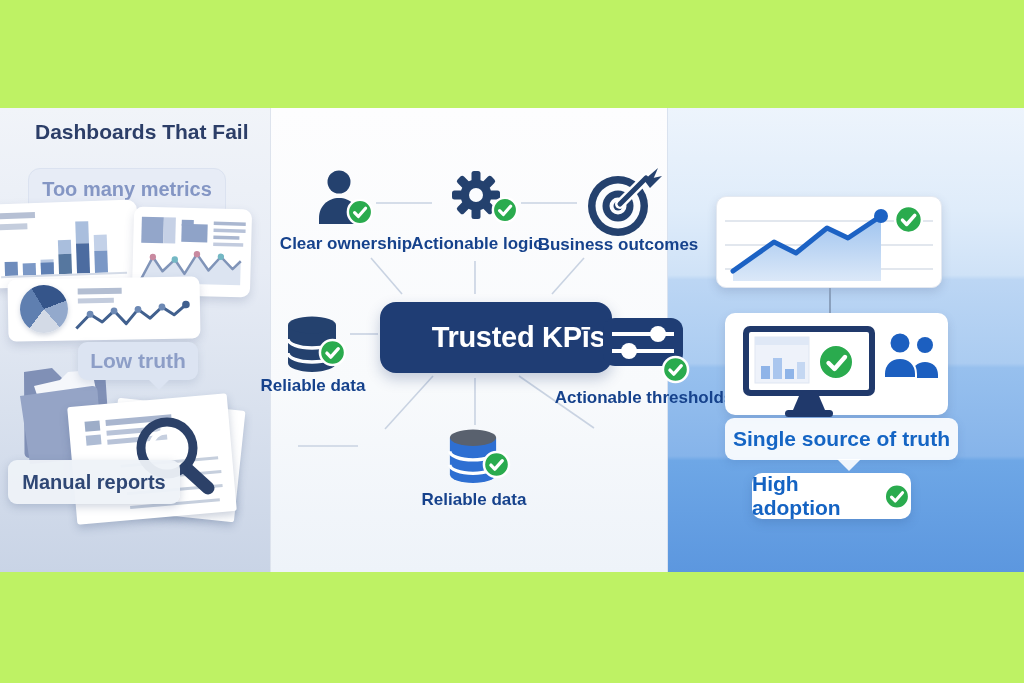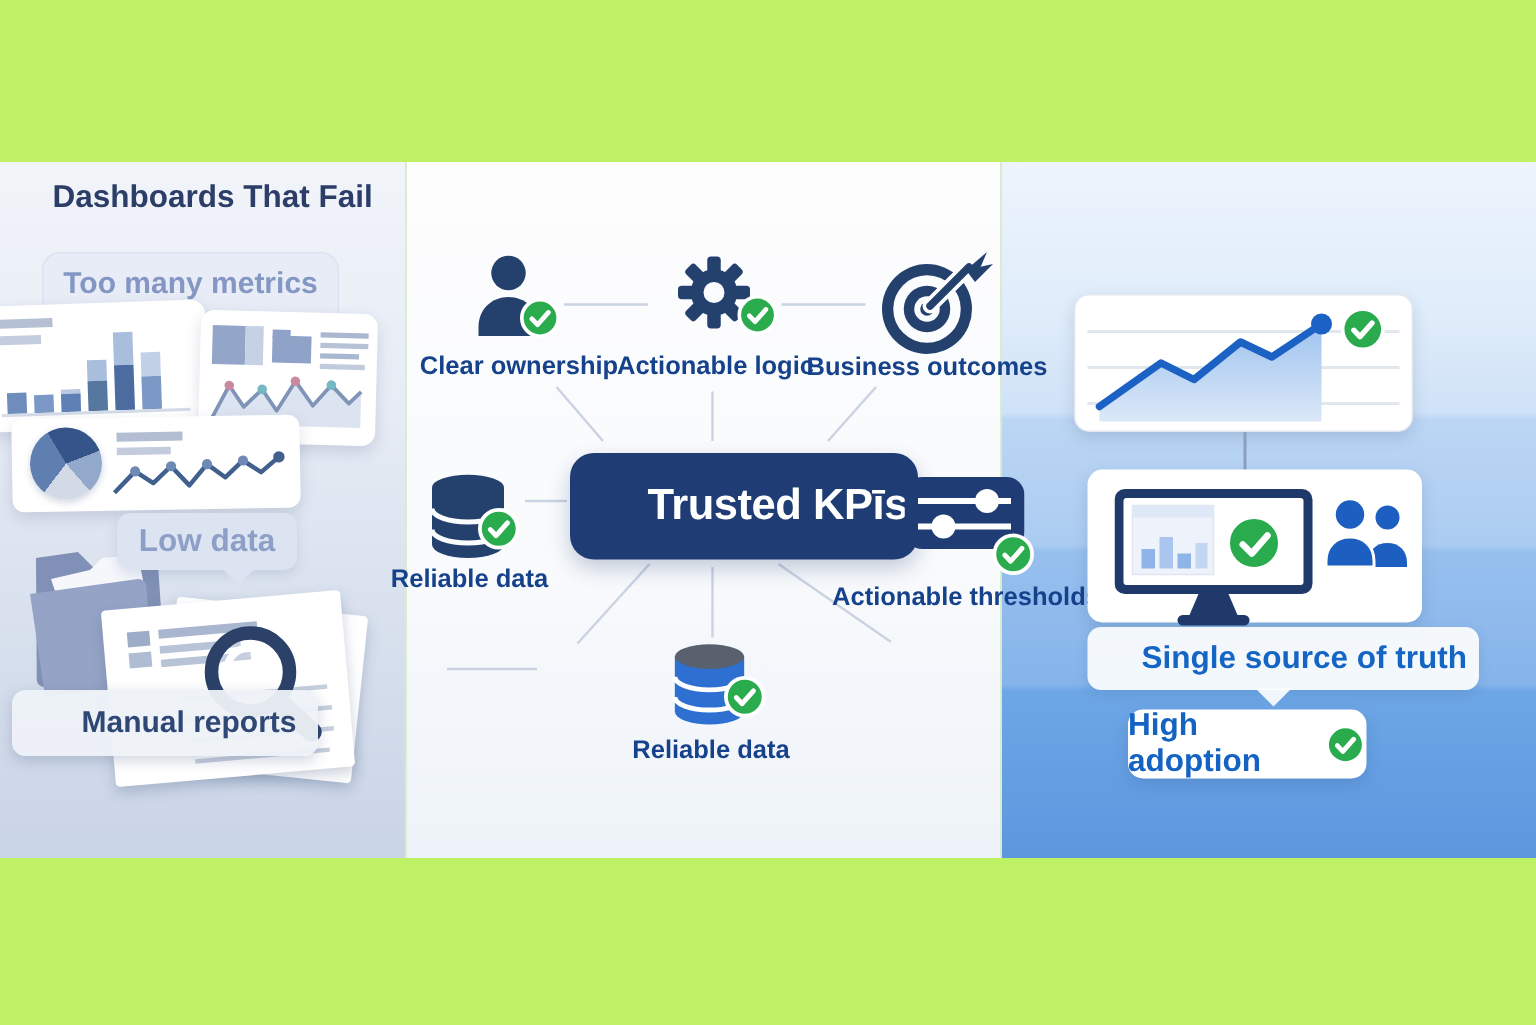--- a/index.html
+++ b/index.html
@@ -113,21 +113,21 @@
       </svg>
     </div>
 
     <svg class="abs" style="left:18px;top:248px;" width="92" height="110" viewBox="0 0 92 110">
       <path d="M6 16 L34 12 L44 22 L82 18 a5 5 0 0 1 5.5 4.5 L92 90 a5 5 0 0 1 -4.5 5.5 L12 102 a5 5 0 0 1 -5.5 -4.5 Z" fill="#8090b6"></path>
       <path d="M16 30 L42 24 L50 16 L74 14 L78 34 L20 42 Z" fill="#f5f7fb"></path>
       <path d="M2 40 L74 30 a5 5 0 0 1 5.5 4.5 L84 96 a5 5 0 0 1 -4.5 5.5 L12 108 Z" fill="#95a4c6"></path>
     </svg>
 
     <div class="abs callout low-trust" style="left:78px;top:234px;width:120px;height:38px;">
-      <span>Low data</span>
+      <span>Low truth</span>
     </div>
 
     <div class="sheet" style="left:112px;top:296px;width:128px;height:112px;transform:rotate(6deg);"></div>
     <div class="sheet" style="left:72px;top:292px;width:160px;height:118px;transform:rotate(-5deg);">
       <svg width="160" height="118" viewBox="0 0 160 118">
         <rect x="16" y="16" width="15" height="10" fill="#9dadc8"></rect>
         <rect x="16" y="30" width="15" height="10" fill="#aebcd4"></rect>
         <rect x="37" y="16" width="66" height="6" fill="#a9b6cf"></rect>
         <rect x="37" y="27" width="54" height="5" fill="#b8c3d8"></rect>
         <rect x="37" y="36" width="60" height="5" fill="#b8c3d8"></rect>
@@ -137,21 +137,21 @@
         <rect x="54" y="104" width="90" height="3" fill="#c6cfdd"></rect>
       </svg>
     </div>
 
     <svg class="abs" style="left:128px;top:304px;" width="100" height="96" viewBox="0 0 100 96">
       <line x1="58" y1="56" x2="80" y2="76" stroke="#2c4168" stroke-width="13" stroke-linecap="round"></line>
       <circle cx="39" cy="36" r="26" fill="rgba(255,255,255,0.2)" stroke="#2c4168" stroke-width="9"></circle>
       <path d="M24 30 A17 17 0 0 1 35 20" fill="none" stroke="#ffffff" stroke-width="5" stroke-linecap="round"></path>
     </svg>
 
-    <div class="abs callout manual" style="left:8px;top:352px;width:172px;height:44px;padding-left:32px;">
+    <div class="abs callout manual" style="left:8px;top:352px;width:172px;height:44px;">
       <span>Manual reports</span>
     </div>
 
     <svg class="abs" style="left:0;top:0;" width="1024" height="464">
       <g stroke="#c9d3e2" stroke-width="1.6" fill="none">
         <line x1="376" y1="95" x2="432" y2="95"></line>
         <line x1="521" y1="95" x2="577" y2="95"></line>
         <line x1="371" y1="150" x2="402" y2="186"></line>
         <line x1="475" y1="153" x2="475" y2="186"></line>
         <line x1="584" y1="150" x2="552" y2="186"></line>
@@ -308,21 +308,21 @@
           <circle cx="42" cy="14" r="8"></circle>
           <path d="M29 47 L29 44 C29 36 34.5 31 42 31 C49.5 31 55 36 55 44 L55 47 Z"></path>
         </g>
         <g fill="#1c5fc0" stroke="#ffffff" stroke-width="2">
           <circle cx="17" cy="12" r="10.5"></circle>
           <path d="M1 47 L1 43 C1 33 8 27 17 27 C26 27 33 33 33 43 L33 47 Z"></path>
         </g>
       </svg>
     </div>
 
-    <div class="abs callout banner" style="left:725px;top:310px;width:233px;height:42px;padding-left:28px;">
+    <div class="abs callout banner" style="left:725px;top:310px;width:233px;height:42px;">
       <span>Single source of truth</span>
     </div>
 
     <div class="abs adoption" style="left:752px;top:365px;width:159px;height:46px;">
       <span>High adoption</span>
       <svg width="33" height="33" viewBox="0 0 30 30">
         <circle cx="15" cy="15" r="13" fill="#2aab4e" stroke="#ffffff" stroke-width="2.4"></circle>
         <path d="M9.2 15.6 L13.2 19.8 L21 11" fill="none" stroke="#fff" stroke-width="3.4" stroke-linecap="round" stroke-linejoin="round"></path>
       </svg>
     </div>

